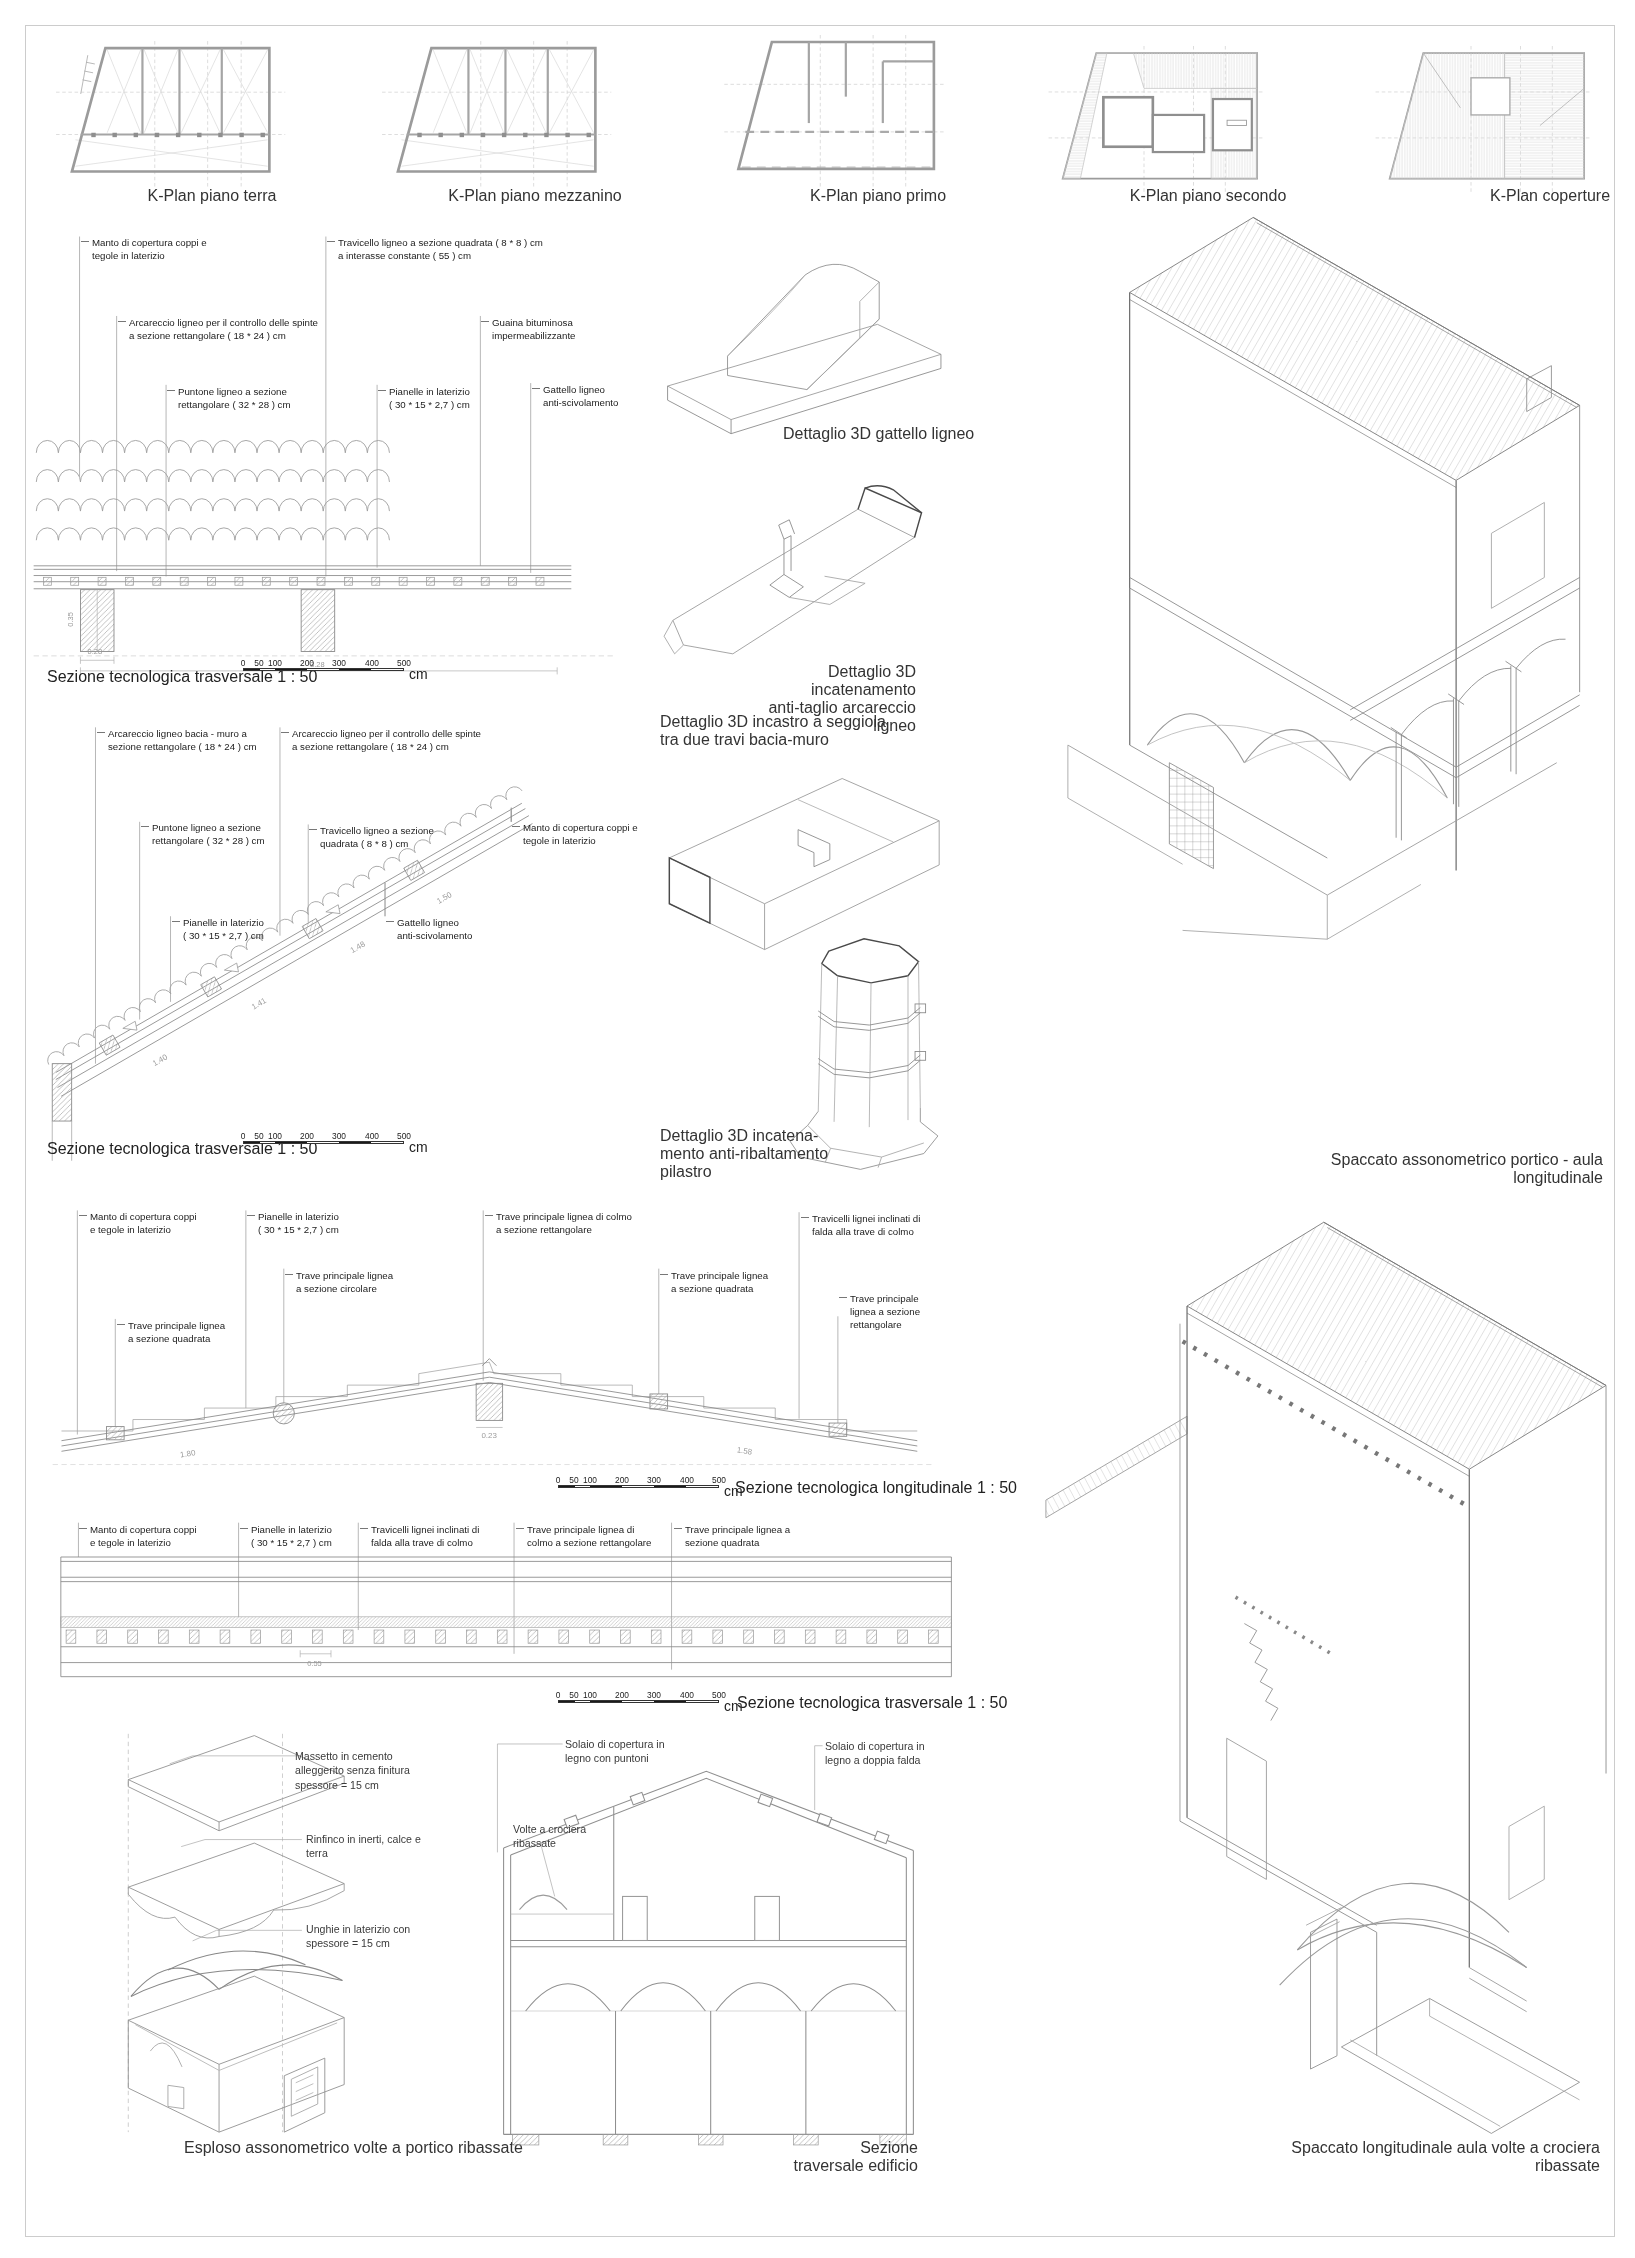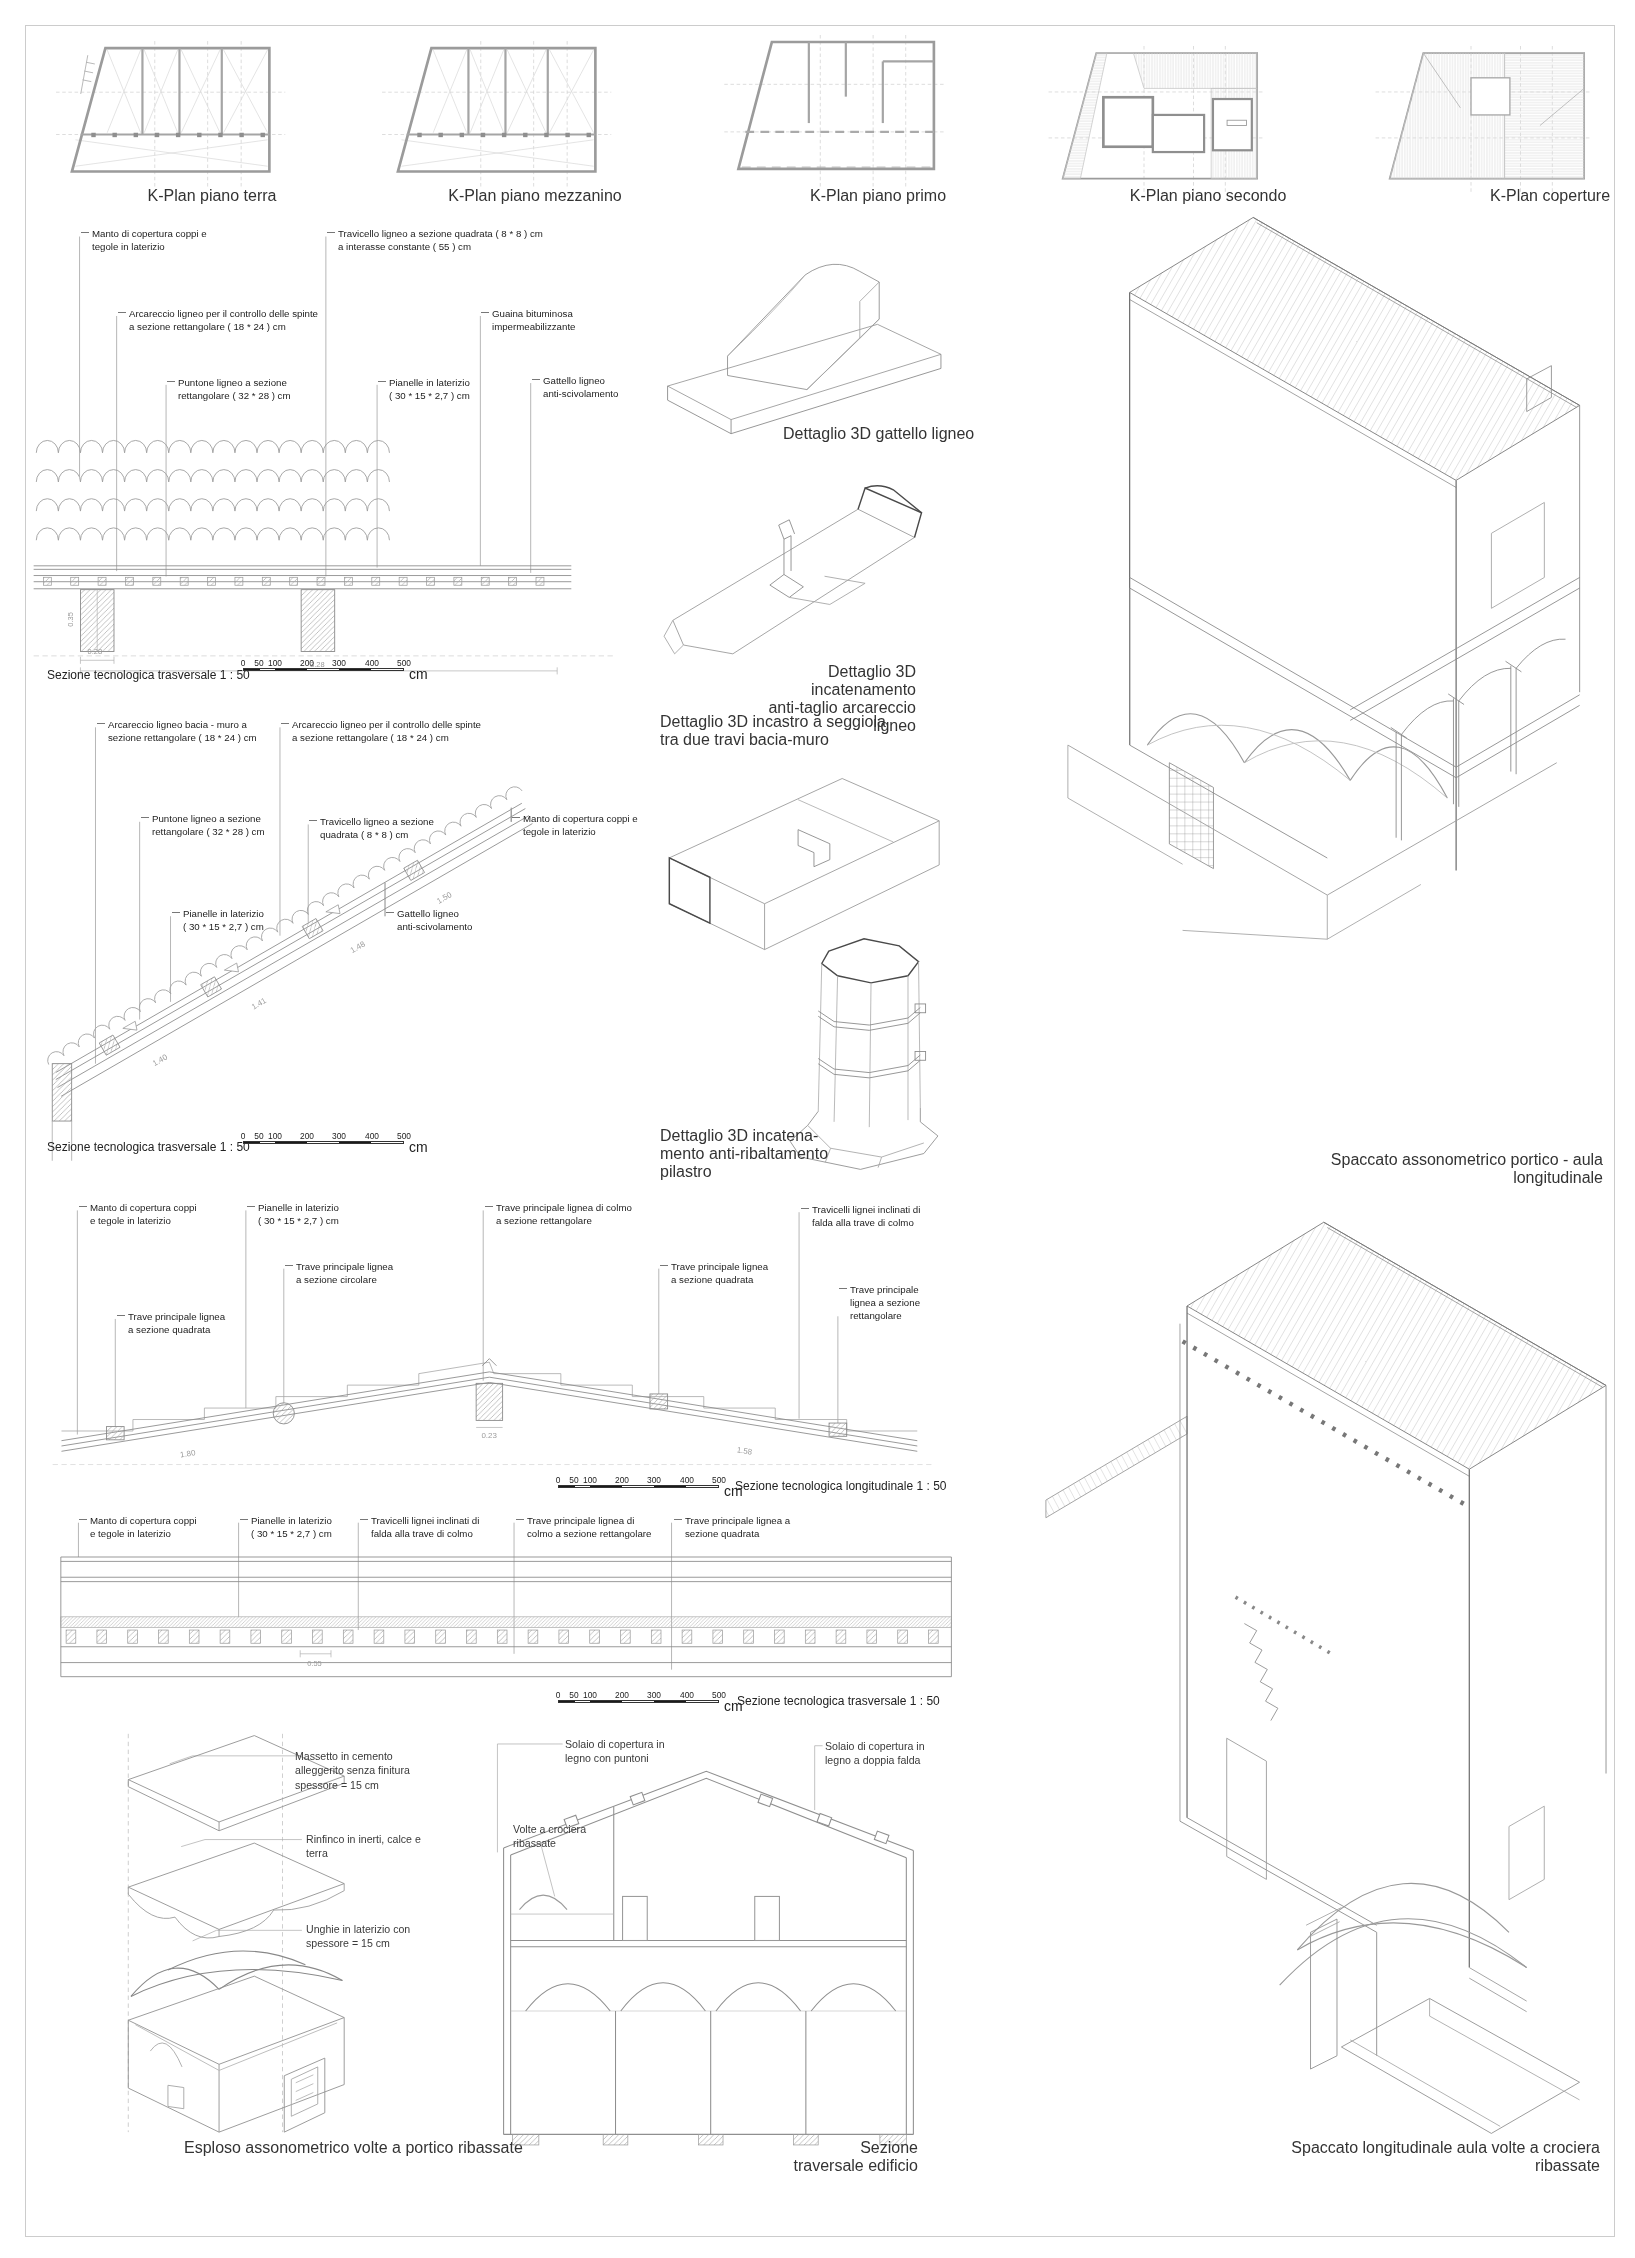--- a/index.html
+++ b/index.html
@@ -1,26 +1,26 @@
 <!DOCTYPE html>
 <html style="font-size:14px"><head>
 <meta charset="utf-8">
 <style>
   html,body{margin:0;padding:0;background:#ffffff;}
   #sheet{position:relative;width:1636px;height:2258px;background:#fff;
          font-family:"Liberation Sans",sans-serif;color:#2a2a2a;overflow:hidden;}
   .frame{position:absolute;left:25px;top:25px;right:21px;bottom:21px;border:0.9px solid #cccccc;}
   svg{position:absolute;overflow:visible;}
-  .lbl{position:absolute;font-size:9.7px;line-height:1.32;white-space:pre-line;color:#222;}
+  .lbl{position:absolute;font-size:9.7px;line-height:1.32;white-space:pre-line;color:#222;margin-top:9px;}
   .lbl::before{content:"";position:absolute;left:-11.5px;top:3.5px;width:8px;border-top:0.9px solid #777;}
   .lbl2{position:absolute;font-size:10.6px;line-height:1.35;white-space:pre-line;color:#3a3a3a;}
   .cap{position:absolute;font-size:16px;color:#333;white-space:pre-line;}
   .capC{text-align:center;}
   .capR{text-align:right;}
-  .stitle{position:absolute;font-size:12px;color:#222;white-space:nowrap;}
+  .stitle{position:absolute;font-size:16px;color:#222;white-space:nowrap;}
   .sbar{position:absolute;width:176px;height:17.6px;}
   .sbar .bar{position:absolute;left:0;top:9.7px;width:161px;height:3.5px;border:0.9px solid #333;display:flex;box-sizing:border-box;}
   .sbar .seg{height:100%;}
   .sbar .tick{position:absolute;top:0;font-size:8.4px;color:#222;transform:translateX(-50%);}
   .sbar .unit{position:absolute;top:8px;left:166px;font-size:14px;color:#222;}
   .b1{background:#1a1a1a;} .b0{background:#ffffff;}
 </style>
 </head>
 <body>
 

